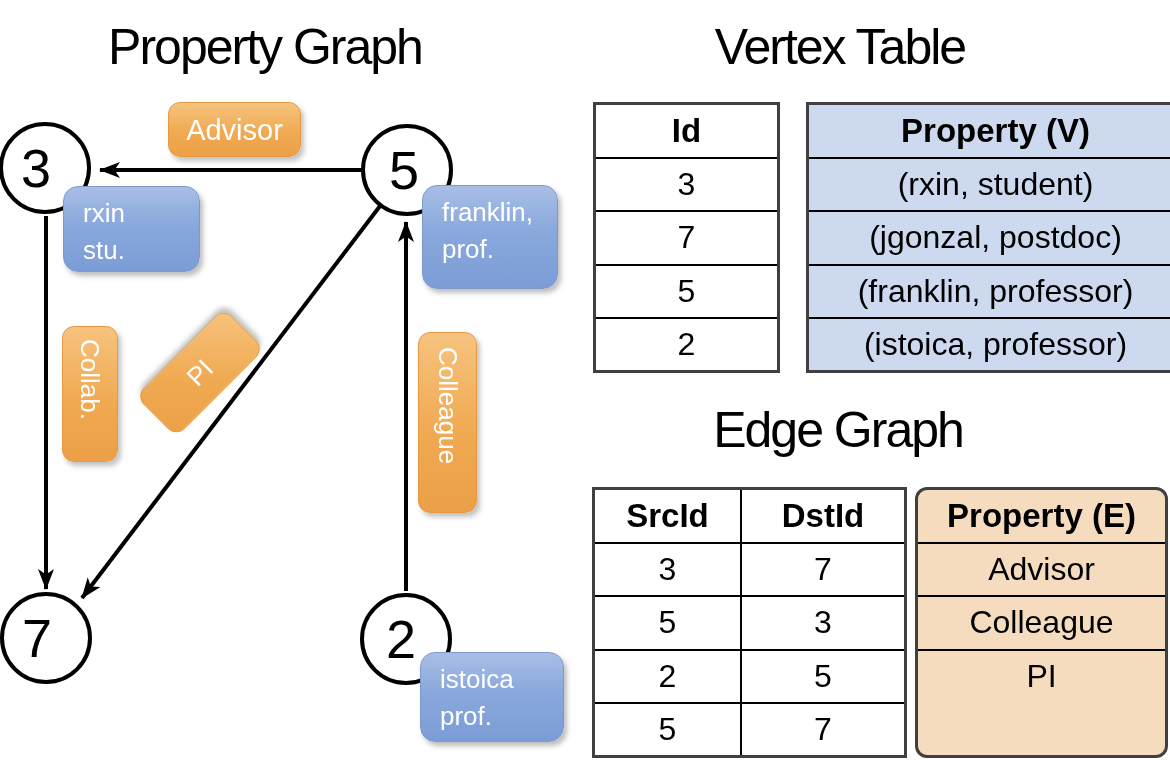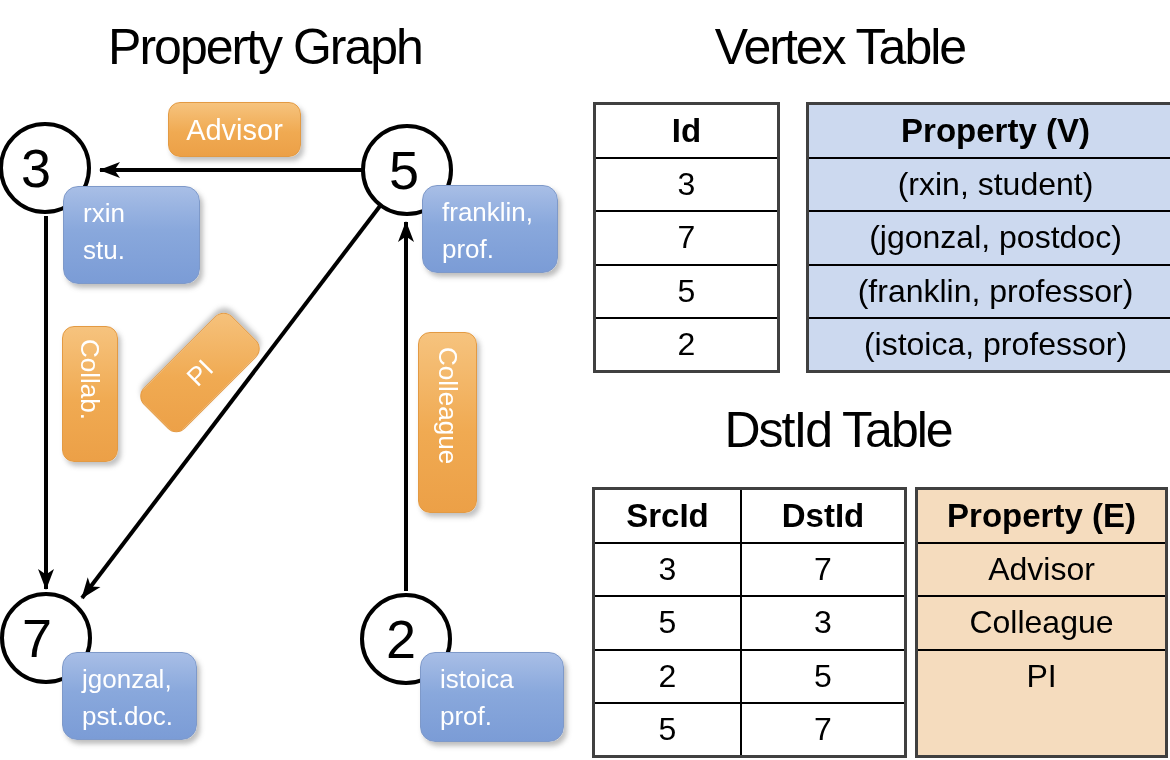--- a/index.html
+++ b/index.html
@@ -49,22 +49,22 @@
     position: absolute;
     box-sizing: border-box;
     border-radius: 15px;
     background: linear-gradient(180deg, #a8bee6 0%, #89a8dc 45%, #7b9cd6 100%);
     border: 1px solid #7e99c9;
     box-shadow: 3px 4px 5px rgba(110,110,110,0.45);
     color: #fff;
     font-size: 26px; line-height: 37px;
     padding: 8px 0 0 19px;
   }
-  #vbox-rxin     { left: 63px;  top: 186px; width: 137px; height: 98px; }
-  #vbox-franklin { left: 422px; top: 185px; width: 136px; height: 88px; }
+  #vbox-rxin     { left: 63px;  top: 186px; width: 137px; height: 86px; }
+  #vbox-franklin { left: 422px; top: 185px; width: 136px; height: 104px; }
   #vbox-jgonzal  { left: 62px;  top: 652px; width: 135px; height: 88px; }
   #vbox-istoica  { left: 420px; top: 652px; width: 144px; height: 90px; }
 
   .ebox {
     position: absolute;
     box-sizing: border-box;
     border-radius: 12px;
     background: linear-gradient(180deg, #f6c37e 0%, #f0aa52 55%, #eca047 100%);
     border: 1px solid #e39a43;
     box-shadow: 3px 4px 5px rgba(120,120,120,0.45);
@@ -93,21 +93,21 @@
   #vertex-table { left: 593px; top: 102px; }
   #edge-table   { left: 592px; top: 487px; }
 
   .subtbl {
     box-sizing: border-box;
     border: 3px solid #404040;
     background: #fff;
     display: flex; flex-direction: column;
   }
   .subtbl.bluefill { background: #ccd9ef; }
-  .subtbl.tanfill  { background: #f5dcbe; }
+  .subtbl.tanfill  { background: #f5dcbe; border-radius: 12px; }
 
   .trow {
     box-sizing: border-box;
     height: 53.5px;
     border-bottom: 2.5px solid #000;
     display: flex; align-items: center; justify-content: center;
     font-size: 32px; color: #000;
     text-align: center;
   }
   .trow:last-child { border-bottom: none; height: 51px; }
@@ -161,24 +161,20 @@
     </div>
 
     <div id="vbox-rxin" class="vbox">
       <div>rxin</div>
       <div>stu.</div>
     </div>
     <div id="vbox-franklin" class="vbox">
       <div>franklin,</div>
       <div>prof.</div>
     </div>
-    <div id="vbox-jgonzal" class="vbox">
-      <div>jgonzal,</div>
-      <div>pst.doc.</div>
-    </div>
     <div id="vbox-istoica" class="vbox">
       <div>istoica</div>
       <div>prof.</div>
     </div>
 
     <div id="ebox-advisor" class="ebox">Advisor</div>
     <div id="ebox-collab" class="ebox vtext">Collab.</div>
     <div id="ebox-pi" class="ebox vtext">PI</div>
     <div id="ebox-colleague" class="ebox vtext">Colleague</div>
   </div>
@@ -195,21 +191,21 @@
     </div>
     <div id="vt-prop" class="subtbl bluefill">
       <div class="trow th">Property (V)</div>
       <div class="trow">(rxin, student)</div>
       <div class="trow">(jgonzal, postdoc)</div>
       <div class="trow">(franklin, professor)</div>
       <div class="trow">(istoica, professor)</div>
     </div>
   </div>
 
-  <div id="et-title" class="big-title">DstId Table</div>
+  <div id="et-title" class="big-title">Edge Graph</div>
 
   <div id="edge-table" class="tbl-wrap">
     <div id="et-ids" class="subtbl">
       <div class="trow split">
         <div class="c1 th">SrcId</div>
         <div class="c2 th">DstId</div>
       </div>
       <div class="trow split">
         <div class="c1">3</div>
         <div class="c2">7</div>

